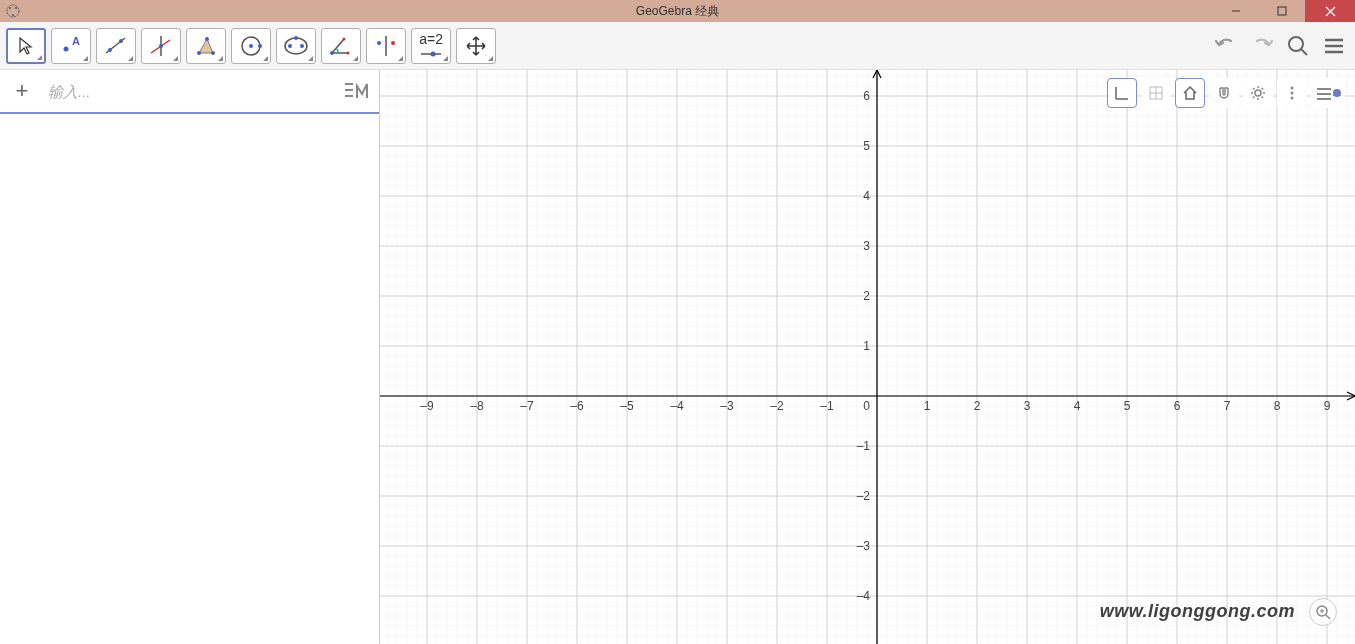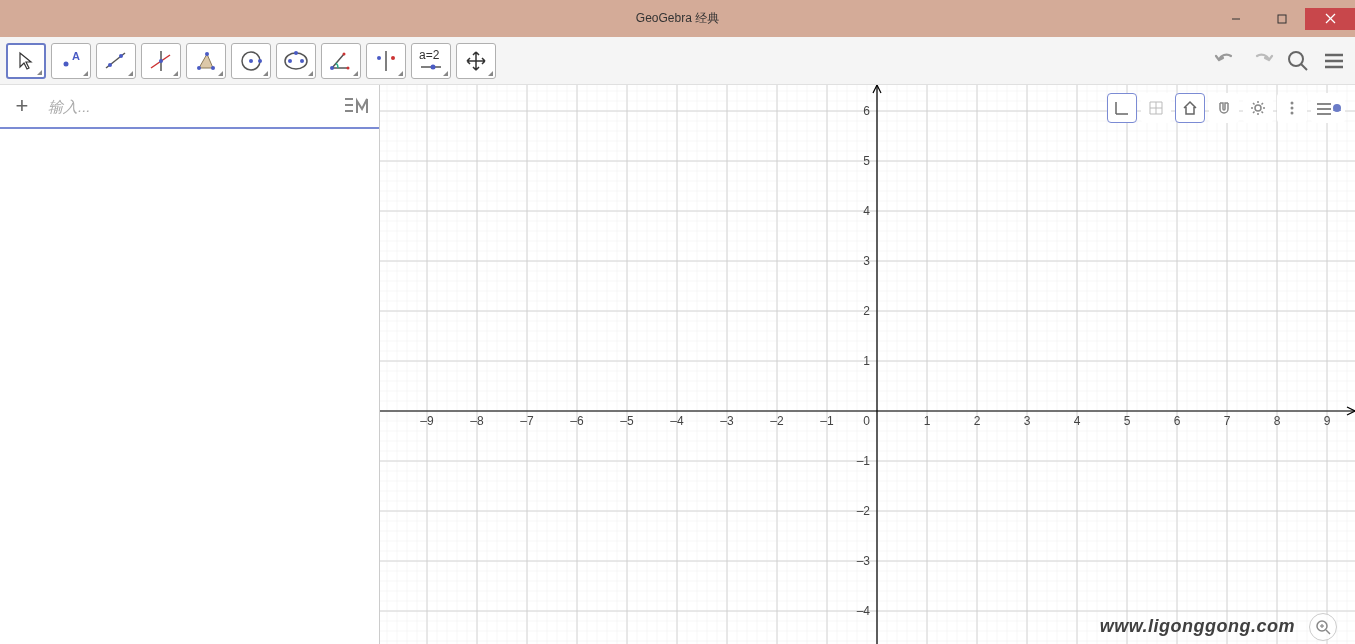--- a/index.html
+++ b/index.html
@@ -1,17 +1,17 @@
 <!DOCTYPE html>
 <html><head>
 <meta charset="utf-8">
 <style>
 * { margin:0; padding:0; box-sizing:border-box; font-family:Arial,"Microsoft YaHei",sans-serif; }
 body { width:1355px; height:644px; overflow:hidden; background:#fff; position:relative; }
-.titlebar { height:37px; background:#d4ab98; display:flex; align-items:center; position:relative;justify-content:flex-end; }
+.titlebar { height:22px; background:#d4ab98; display:flex; align-items:center; position:relative; }
 .app-icon { width:18px; height:18px; margin-left:4px; display:flex; align-items:center; justify-content:center; }
 .title-text { position:absolute; left:50%; transform:translateX(-50%); font-size:12px; color:#333; }
 .win-controls { position:absolute; right:0; display:flex; height:22px; }
 .win-btn { width:46px; height:22px; display:flex; align-items:center; justify-content:center; color:#333; font-size:12px; }
 .win-close { background:#c8474b; color:#fff; width:50px; }
 .toolbar { height:48px; background:#f5f5f5; border-bottom:1px solid #e0e0e0; display:flex; align-items:center; padding:0 6px; }
 .tool-btn { width:40px; height:36px; border:1px solid #b0b0b0; border-radius:3px; margin-right:5px; display:flex; align-items:center; justify-content:center; background:#fff; position:relative; cursor:pointer; }
 .tool-btn.selected { border:2px solid #6b7cc7; }
 .tool-btn::after { content:""; position:absolute; bottom:2px; right:2px; width:0; height:0; border-left:5px solid transparent; border-bottom:5px solid #888; }
 .toolbar-right { margin-left:auto; display:flex; align-items:center; gap:6px; }
@@ -125,21 +125,21 @@
       </svg>
   </div>
   <div class="tool-btn">
     <svg width="26" height="26">
         <line x1="13" y1="3" x2="13" y2="23" stroke="#555" stroke-width="1.5"></line>
         <circle cx="6" cy="10" r="2" fill="#4a5bc4"></circle>
         <circle cx="20" cy="10" r="2" fill="#c33"></circle>
       </svg>
   </div>
   <div class="tool-btn">
-    <div style="font-size:12px;color:#333;text-align:left;line-height:1">a=2<br><svg width="24" height="8">
+    <div style="font-size:14px;color:#333;text-align:right;line-height:1">a=2<br><svg width="24" height="8">
           <line x1="2" y1="4" x2="22" y2="4" stroke="#555" stroke-width="1.5"></line>
           <circle cx="14" cy="4" r="2.5" fill="#4a5bc4"></circle>
         </svg></div>
   </div>
   <div class="tool-btn">
     <svg width="22" height="22">
         <path d="M11 2 L11 20 M2 11 L20 11 M11 2 L8 5 M11 2 L14 5 M11 20 L8 17 M11 20 L14 17 M2 11 L5 8 M2 11 L5 14 M20 11 L17 8 M20 11 L17 14" stroke="#333" stroke-width="1.5" fill="none"></path>
       </svg>
   </div>
 

